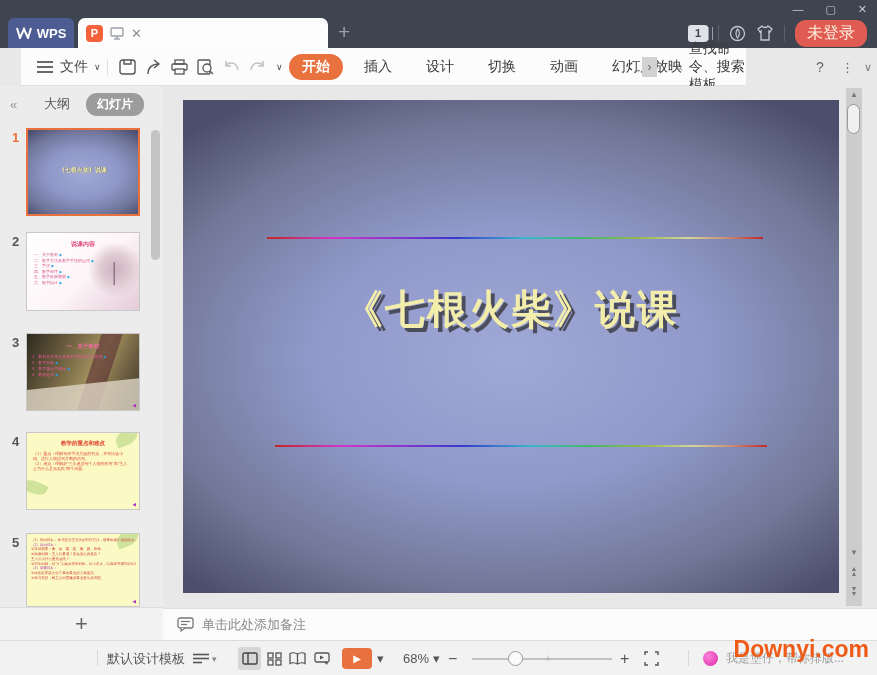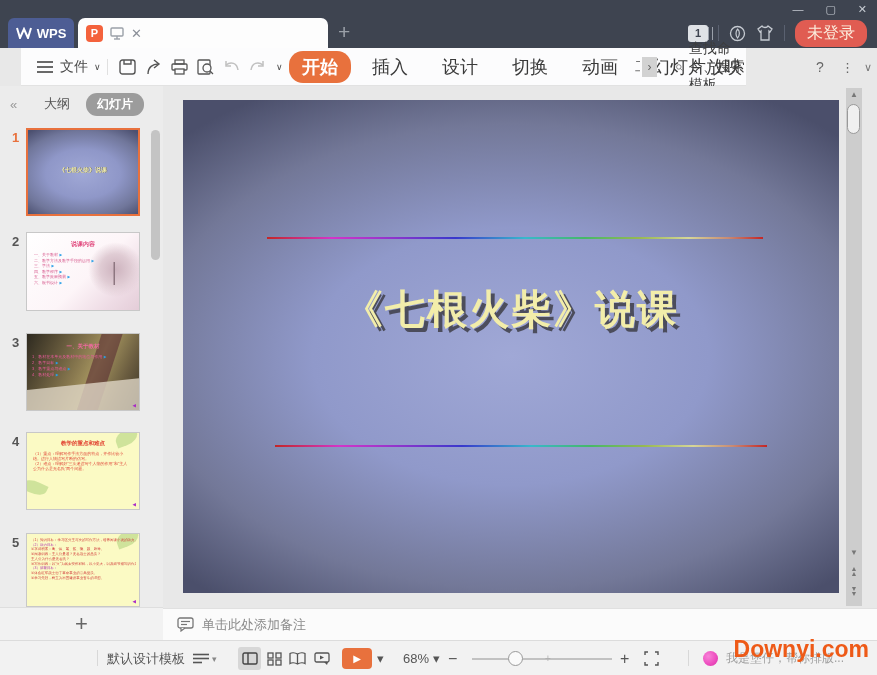--- a/index.html
+++ b/index.html
@@ -32,21 +32,21 @@
   .login { background:#e05c52; color:#fbeede; font-size:16px; border-radius:11px; padding:3px 12px; }
 
   
   .ribbon { position:absolute; left:0; top:48px; width:725px; height:38px; background:#fcfcfd;
             border-bottom:1px solid #e2e2e2;margin-left:21px; }
   .ribbon .it { position:absolute; top:0; height:38px; display:flex; align-items:center; color:#4a4a4a; }
   .file-lbl { font-size:14px; color:#3a3a3a; }
   .chev { font-size:9px; color:#8a8a8a; margin-left:3px; }
   .r-div { position:absolute; top:11px; width:1px; height:16px; background:#e0e0e0; }
   .rtabs { position:absolute; left:268px; top:0; height:38px; display:flex; align-items:center; gap:8px; }
-  .rtab { font-size:18px; color:#3a3a3a; padding:4px 13px; white-space:nowrap; }
+  .rtab { font-size:14px; color:#3a3a3a; padding:4px 13px; white-space:nowrap; }
   .rtab.active { background:#e8713d; color:#fff; border-radius:14px; font-weight:bold; }
   .tab-sliver { position:absolute; left:614px; top:10px; width:5px; height:18px; overflow:hidden;
                 color:#777; font-size:13px; }
   .scrollbtn { position:absolute; left:621px; top:9px; width:15px; height:20px; background:#d2d2d2;
                color:#666; font-size:12px; display:flex; align-items:center; justify-content:center; }
   .rsearch { position:absolute; left:655px; top:0; height:38px; display:flex; align-items:center; gap:6px;
              color:#3c3c3c; font-size:14px; }
   .rhelp { position:absolute; left:795px; top:0; height:38px; display:flex; align-items:center;
            color:#666; font-size:14px; }
   .rmore { position:absolute; left:820px; top:0; height:38px; display:flex; align-items:center;

